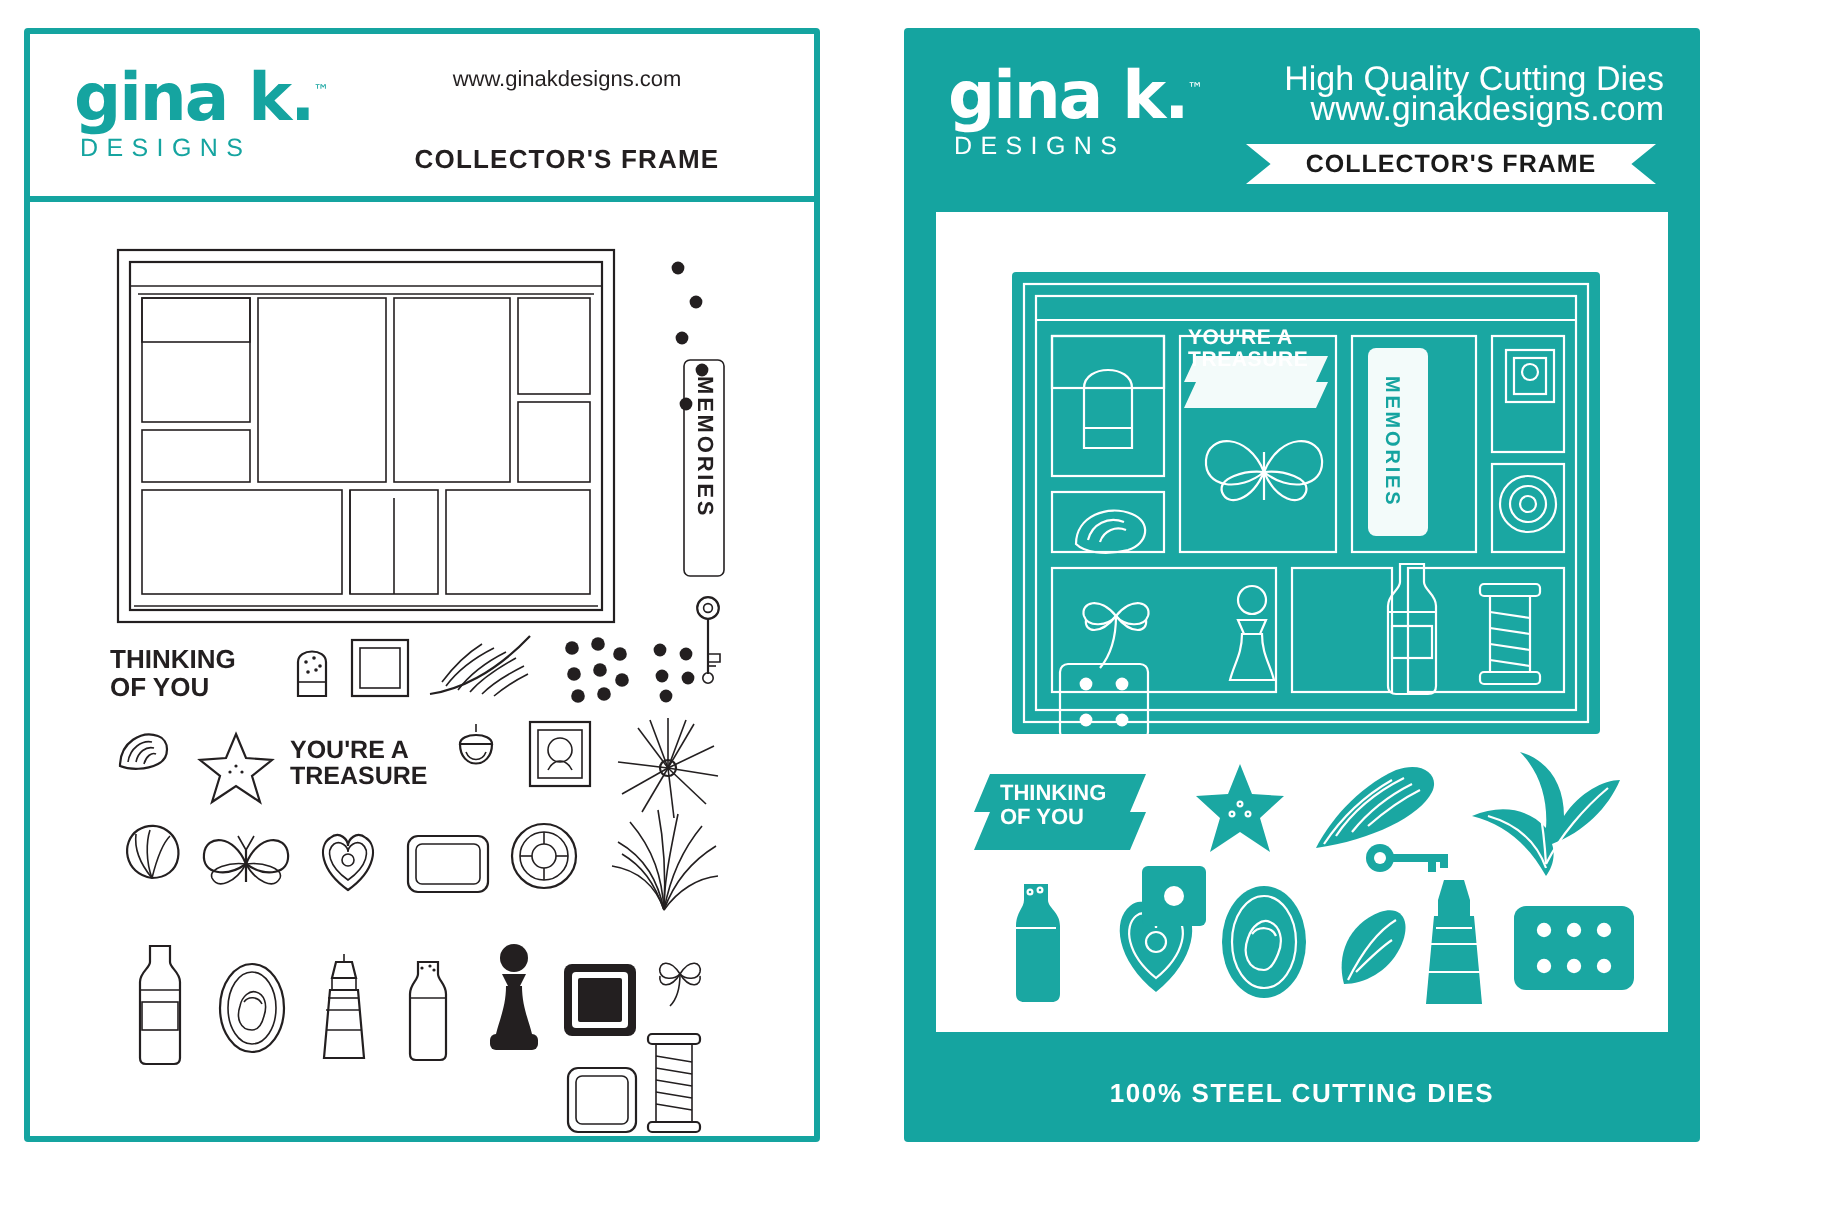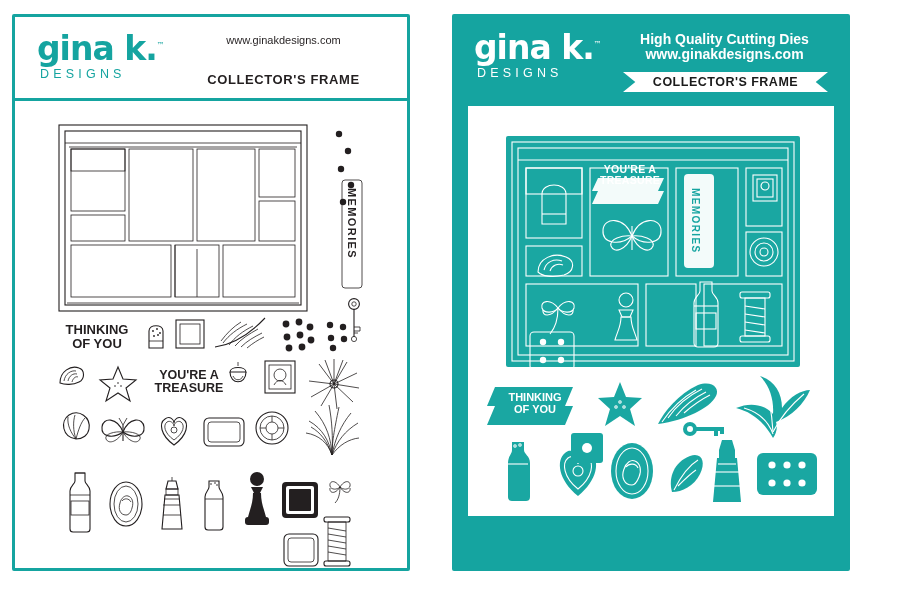--- a/index.html
+++ b/index.html
@@ -94,23 +94,23 @@
   }
   #dies-header {
     position: relative;
     height: 86px;
   }
   .brand-white .brand-gina, .brand-white .brand-designs { color: #ffffff; }
   #dies-tagline {
     position: absolute;
     right: 18px; top: 18px;
     width: 215px;
-    text-align: center;
-    font-size: 14px;
-    font-weight: bold;
+    text-align: right;
+    font-size: 17px;
+    font-weight: normal;
     color: #ffffff;
     line-height: 15px;
   }
   #dies-setname-badge {
     position: absolute;
     right: 22px; top: 58px;
     width: 205px;
     height: 20px;
     background: #ffffff;
     text-align: center;
@@ -158,21 +158,20 @@
     font-weight: bold;
     letter-spacing: 1.4px;
     color: #231f20;
     writing-mode: vertical-rl;
     text-orientation: mixed;
   }
   .sent {
     position: absolute;
     font-weight: bold;
     color: #231f20;
-    text-align: center;
     line-height: 1.05;
   }
   .sent-teal { color: #ffffff; }
 </style>
 </head>
 <body>
 
 <div id="page">
 
   <div class="product" id="stamp-product">
@@ -765,15 +764,16 @@
           <circle cx="8" cy="13" r="7" class="teal-fill"></circle>
           <circle cx="8" cy="13" r="3" class="white-fill"></circle>
           <rect x="14" y="11" width="27" height="4" class="teal-fill"></rect>
           <rect x="32" y="11" width="4" height="9" class="teal-fill"></rect>
           <rect x="38" y="11" width="4" height="7" class="teal-fill"></rect>
         </svg>
       </div>
 
     </div>
 
+    <div id="dies-footer">100% STEEL CUTTING DIES</div>
   </div>
 
 </div>
 
 </body></html>

